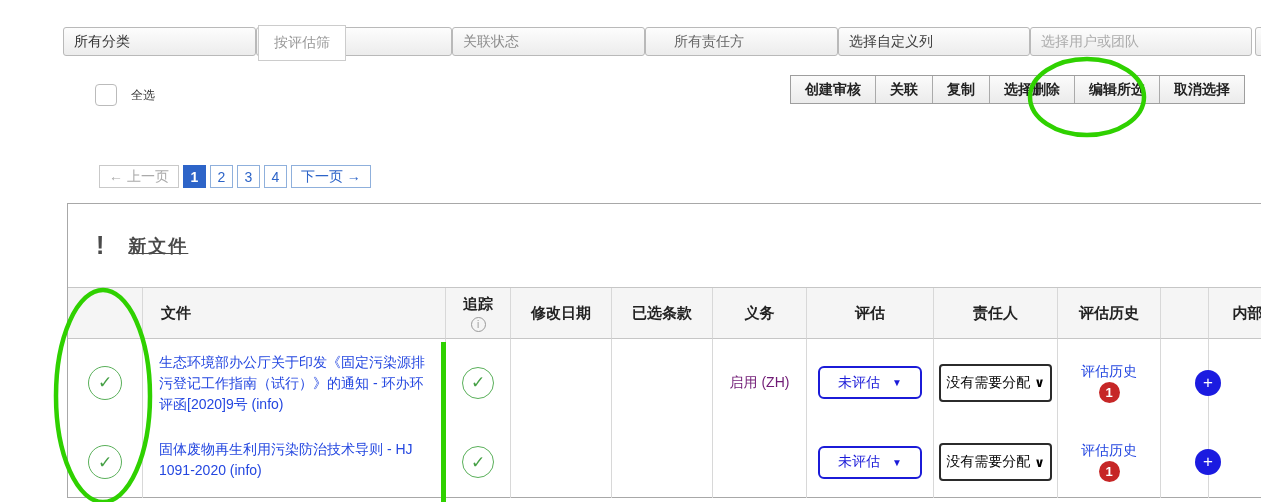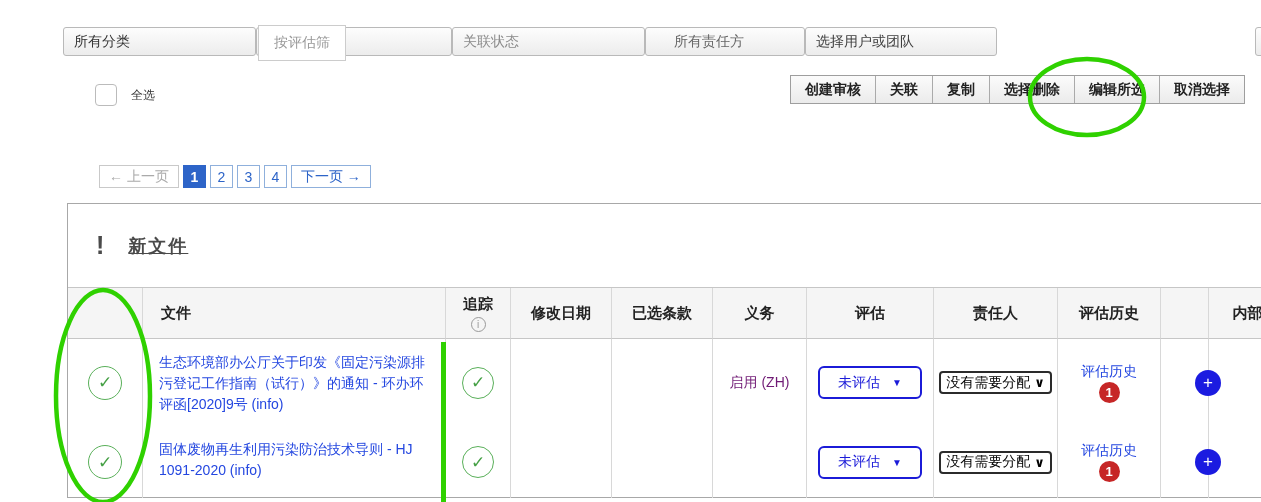--- a/index.html
+++ b/index.html
@@ -11,21 +11,21 @@
   .filter-bar { position:absolute; left:63px; top:27px; display:flex; }
   .filter-select {
     height:29px; border:1px solid #b9b9b9; border-radius:3px;
     background:linear-gradient(#fdfdfd,#ececec);
     display:flex; align-items:center; padding:0 10px;
     font-size:14px; color:#333;
   }
   .filter-select:nth-child(1){ width:193px; }
   .filter-select:nth-child(2){ width:196px; }
   .filter-select:nth-child(3){ width:193px; color:#8a8a8a; }
-  .filter-select:nth-child(4){ width:160px; color:#666;padding-left:28px; }
+  .filter-select:nth-child(4){ width:193px; color:#666;padding-left:28px; }
   .filter-select:nth-child(5){ width:192px; color:#3d3d3d; }
   .filter-select:nth-child(6){ width:222px; color:#ababab; }
   .filter-sliver { position:absolute; left:1255px; top:27px; width:10px; height:29px;
     border:1px solid #b9b9b9; border-radius:3px; background:linear-gradient(#fdfdfd,#ececec); }
   .filter-tooltip {
     position:absolute; left:258px; top:25px; width:88px; height:36px;
     background:#fff; border:1px solid #ccc; display:flex; align-items:center; justify-content:center;
     font-size:14px; color:#999; z-index:5;
   }
 
@@ -73,21 +73,21 @@
   .info-icon { width:15px; height:15px; border:1px solid #9a9a9a; border-radius:50%;
     color:#9a9a9a; font-size:10px; font-weight:normal; display:flex; align-items:center; justify-content:center;
     margin-top:3px; }
   .check-circle { width:34px; height:34px; border:1.5px solid #5ab05a; border-radius:50%;
     display:flex; align-items:center; justify-content:center; color:#46a046; font-size:17px; cursor:pointer; background:#fff; }
   .cell.track .check-circle { width:32px; height:32px; }
   .oblig-link { color:#701a75; cursor:pointer; }
   .assess-btn { min-width:104px; height:33px; border:2px solid #1b1bd8; border-radius:6px; background:#fff;
     color:#1b1bd8; font-size:14px; display:flex; align-items:center; justify-content:center; gap:12px; cursor:pointer; }
   .assess-btn .caret { font-size:10px; }
-  .resp-select { height:23px; border:2px solid #2b2b2b; border-radius:4px; background:#fff;
+  .resp-select { height:38px; border:2px solid #2b2b2b; border-radius:4px; background:#fff;
     display:flex; align-items:center; padding:0 5px; font-size:14px; color:#000; gap:4px; cursor:pointer; }
   .resp-select .chev { font-weight:bold; font-size:13px; }
   .hist-wrap { display:flex; flex-direction:column; align-items:center; }
   .hist-link { color:#2447e0; font-size:14px; cursor:pointer; }
   .hist-badge { width:21px; height:21px; border-radius:50%; background:#c62626; color:#fff;
     font-size:13px; font-weight:bold; display:flex; align-items:center; justify-content:center; margin-top:1px; }
   .add-circle { position:absolute; right:-13px; top:50%; transform:translateY(-50%);
     width:26px; height:26px; border-radius:50%; background:#1b1be0; color:#fff; font-size:17px;
     display:flex; align-items:center; justify-content:center; cursor:pointer; z-index:2; }
 
@@ -97,20 +97,21 @@
 </head>
 <body>
 
 <div id="app">
 
   <div class="filter-bar">
     <div class="filter-select">所有分类</div>
     <div class="filter-select"></div>
     <div class="filter-select">关联状态</div>
     <div class="filter-select">所有责任方</div>
+    <div class="filter-select">选择自定义列</div>
     <div class="filter-select">选择用户或团队</div>
   </div>
   <div class="filter-sliver"></div>
   <div class="filter-tooltip">按评估筛</div>
 
   <div class="select-all">
     <div class="box"></div>
     <div class="lbl">全选</div>
   </div>
 

